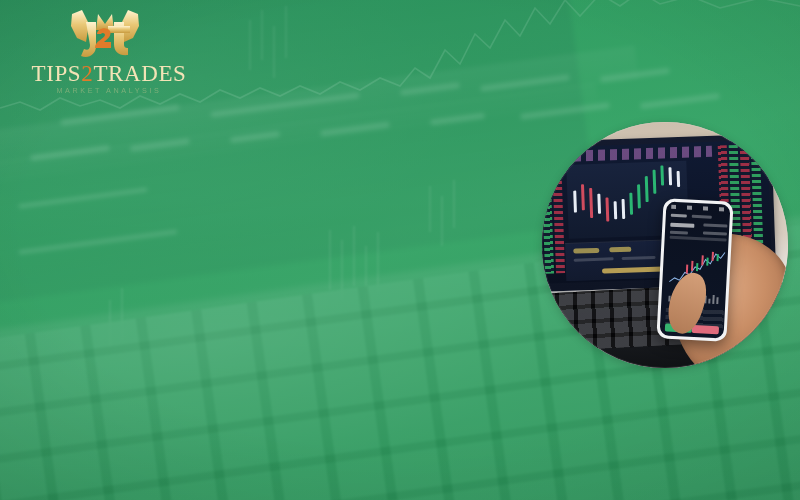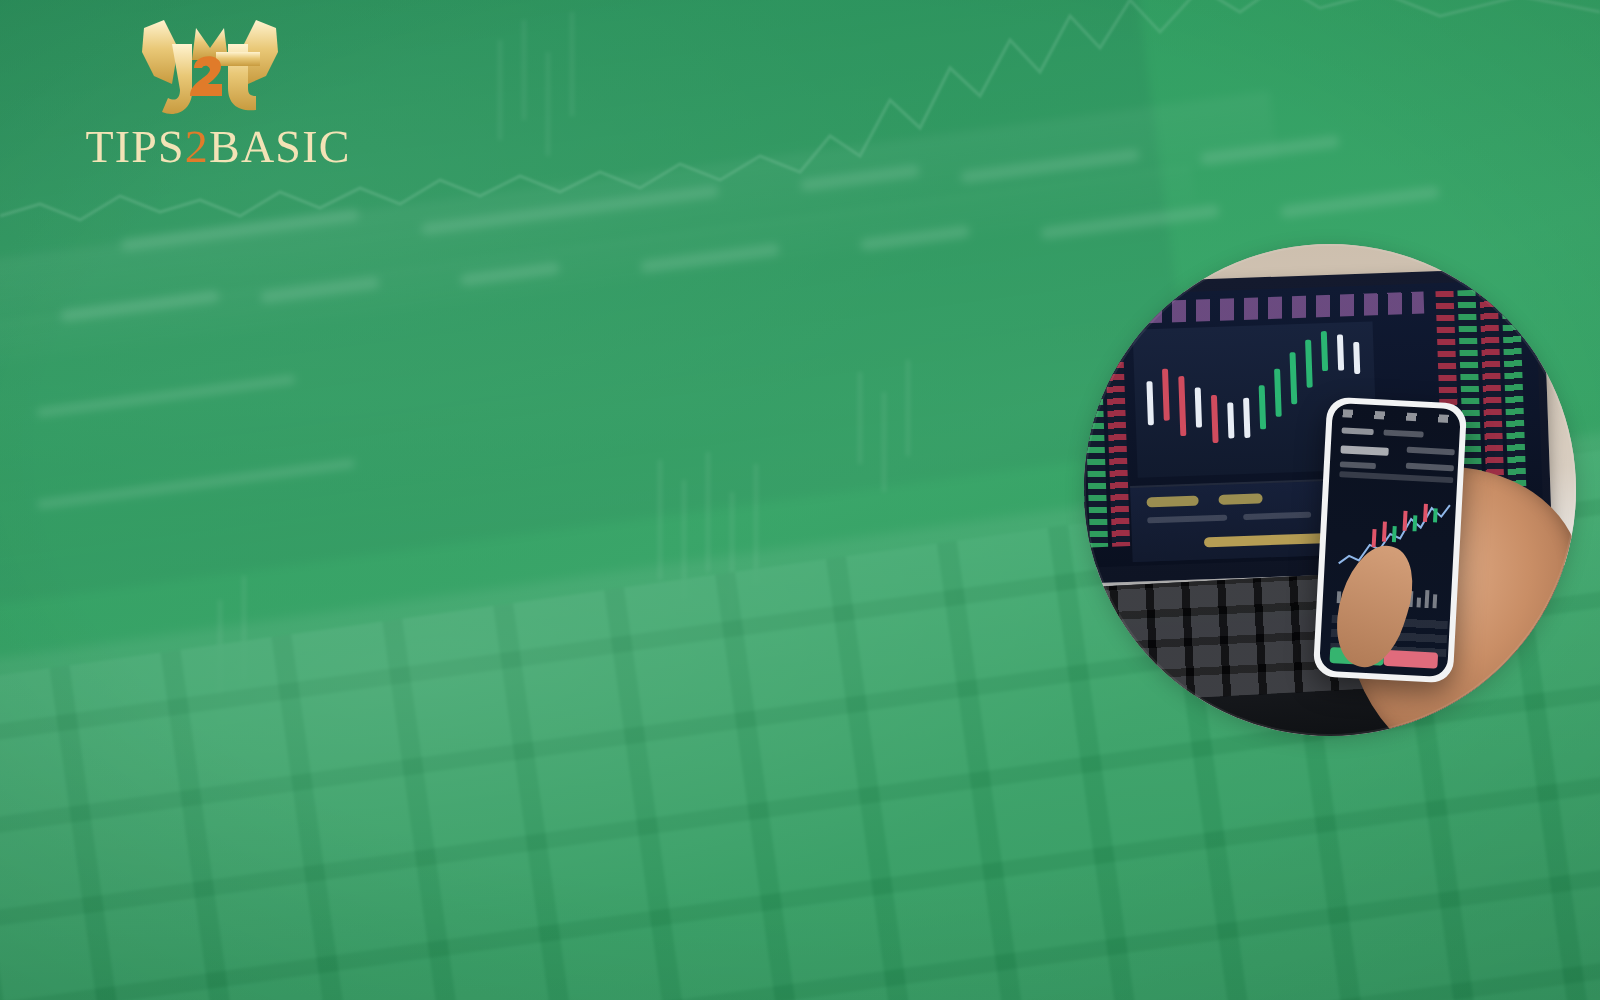--- a/index.html
+++ b/index.html
@@ -320,22 +320,23 @@
       <path d="M36 6 L43 16 L50 6 L52 22 L34 22 Z" fill="url(#gold)"></path>
 
       <path d="M24 14 h10 v24 c0 9 -8 13 -15 10 l3 -7 c4 2 6 0 6 -4 Z" fill="url(#gold)"></path>
 
       <path d="M52 14 h10 v22 c0 3 1 4 4 4 l0 7 c-9 1 -14 -3 -14 -11 Z" fill="url(#gold)"></path>
       <path d="M46 18 h22 v7 h-22 Z" fill="url(#gold)"></path>
 
       <path d="M35 26 c0 -6 10 -8 13 -3 c2 4 -2 8 -6 11 h7 v6 h-16 c0 -7 9 -9 10 -13 c0 -2 -3 -3 -4 -1 Z" fill="#e07b2a"></path>
     </svg>
     <div class="logo-word">
-      <span>TIPS</span><span class="two">2</span><span>BASIC</span>
+      <span>TIPS</span><span class="two">2</span><span>TRADES</span>
     </div>
+    <div class="logo-tag">MARKET ANALYSIS</div>
   </div>
 
 
   <div id="photo-circle">
     <div class="ph ph-wall"></div>
 
     <div class="ph ph-laptop"></div>
     <div class="ph ph-screen">
       <div class="ph-header"></div>
       <div class="ob grn" style="left:2px;"></div>

